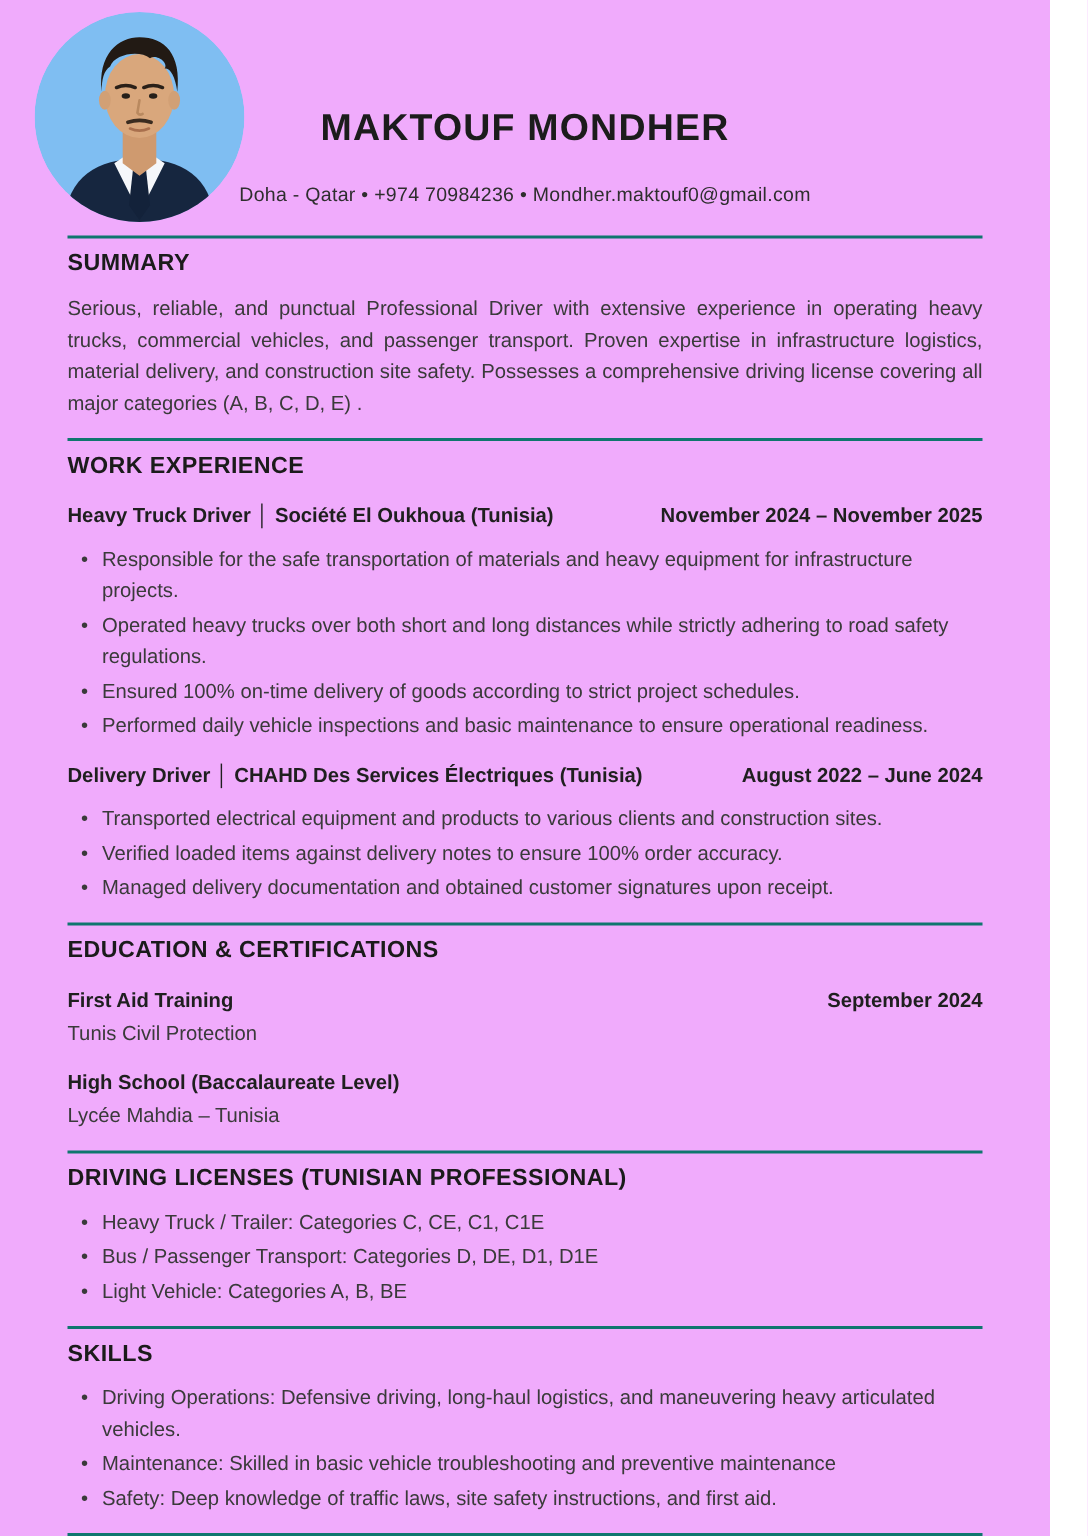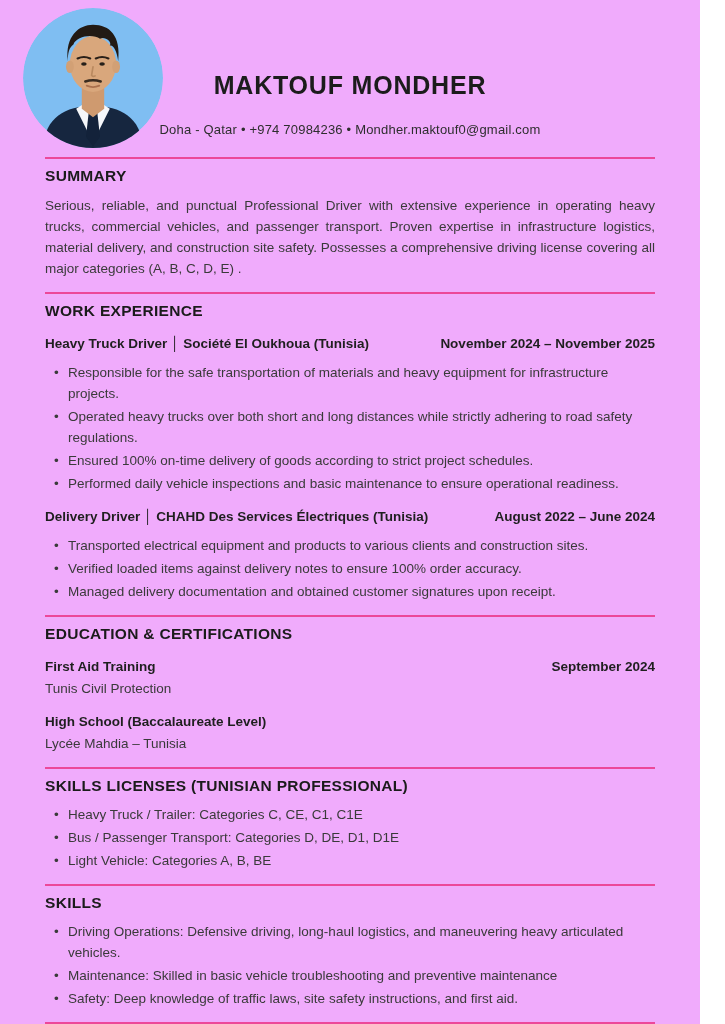--- a/index.html
+++ b/index.html
@@ -41,21 +41,21 @@
   }
   .contact {
     margin-top: 22px;
     text-align: center;
     font-size: 13px;
     color: #2e2e2e;
     letter-spacing: 0.2px;
   }
 
   
-  .section { border-top: 2px solid #ec4899; padding-top: 7px; margin-bottom: 13px; }
+  .section { border-top: 2px solid #0f766e; padding-top: 7px; margin-bottom: 13px; }
   .section-heading {
     font-size: 15.5px;
     font-weight: 700;
     letter-spacing: 0.3px;
     color: #1b1b1b;
     line-height: 20px;
   }
   .body-text {
     font-size: 13.5px;
     line-height: 21px;
@@ -185,21 +185,21 @@
     <div class="edu-entry">
       <div class="entry-row">
         <span class="entry-title">High School (Baccalaureate Level)</span>
         <span class="entry-date"></span>
       </div>
       <div class="entry-sub">Lycée Mahdia – Tunisia</div>
     </div>
   </div>
 
   <div class="section">
-    <div class="section-heading">SKILLS LICENSES (TUNISIAN PROFESSIONAL)</div>
+    <div class="section-heading">DRIVING LICENSES (TUNISIAN PROFESSIONAL)</div>
     <ul class="bullets">
       <li>Heavy Truck / Trailer: Categories C, CE, C1, C1E</li>
       <li>Bus / Passenger Transport: Categories D, DE, D1, D1E</li>
       <li>Light Vehicle: Categories A, B, BE</li>
     </ul>
   </div>
 
   <div class="section">
     <div class="section-heading">SKILLS</div>
     <ul class="bullets">

